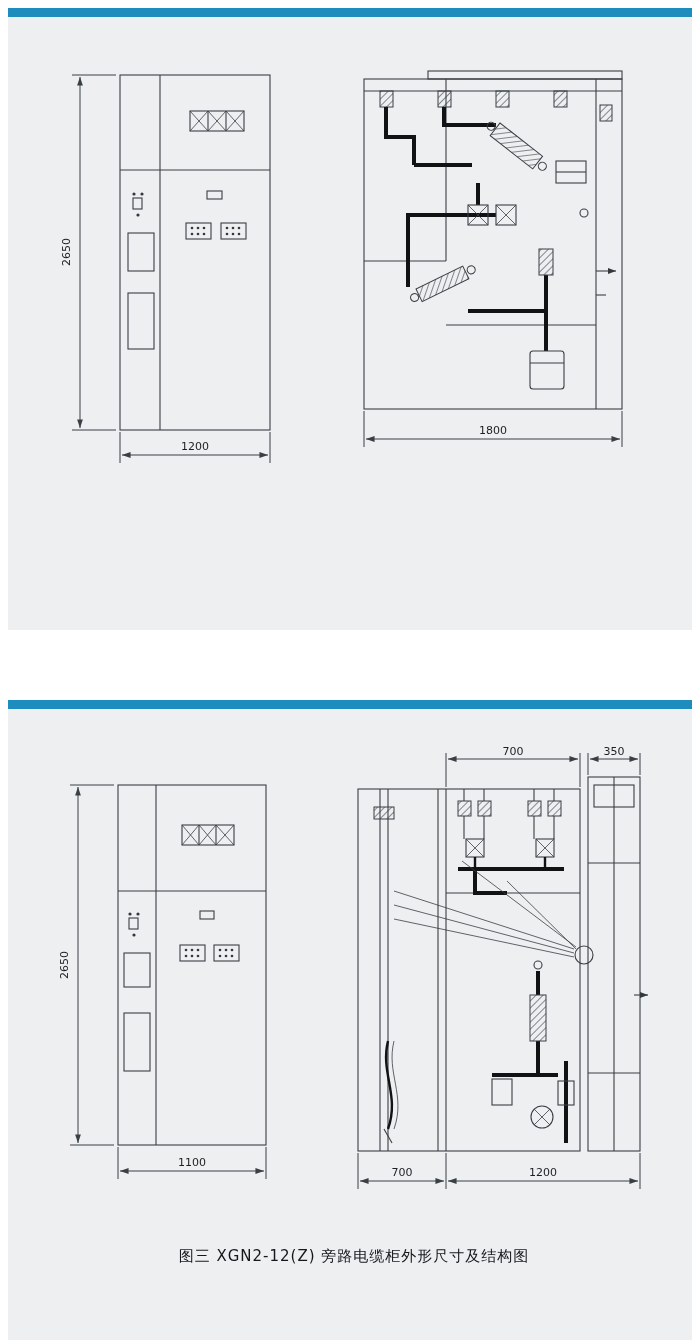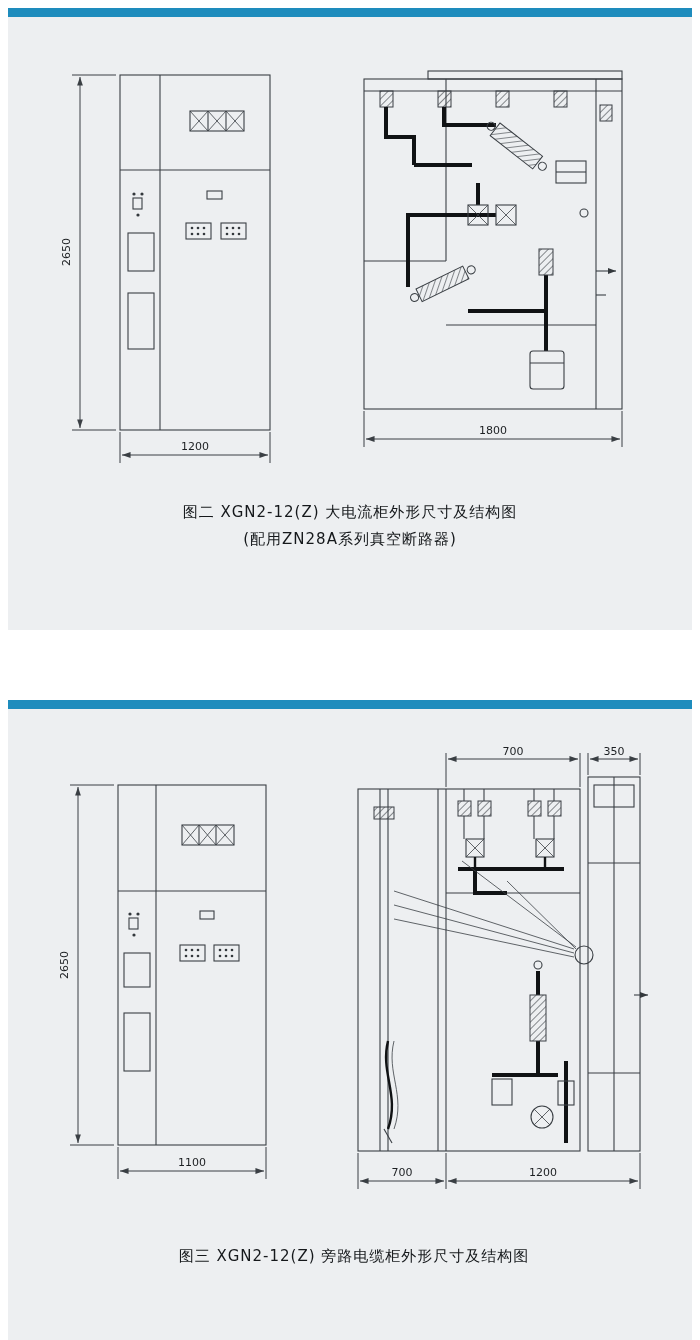--- a/index.html
+++ b/index.html
@@ -190,24 +190,20 @@
 
         <g>
           <line class="dim" x1="14" y1="346" x2="14" y2="382"></line>
           <line class="dim" x1="272" y1="346" x2="272" y2="382"></line>
           <line class="dim" x1="16" y1="374" x2="270" y2="374" marker-start="url(#dimA)" marker-end="url(#dimA)"></line>
           <text class="dimtxt" x="143" y="369" text-anchor="middle">1800</text>
         </g>
       </svg>
     </div>
 
-    <div class="caption">
-      <div>图二  XGN2-12(Z)  大电流柜外形尺寸及结构图</div>
-      <div>(配用ZN28A系列真空断路器)</div>
-    </div>
   </section>
 
   <section class="panel" id="figure3-panel">
     <div class="accent"></div>
 
     <div class="draw-row">
 
       <svg class="front-offset" width="250" height="420" viewBox="0 0 250 420">
         <g>
           <line class="dim" x1="66" y1="12" x2="22" y2="12"></line>

